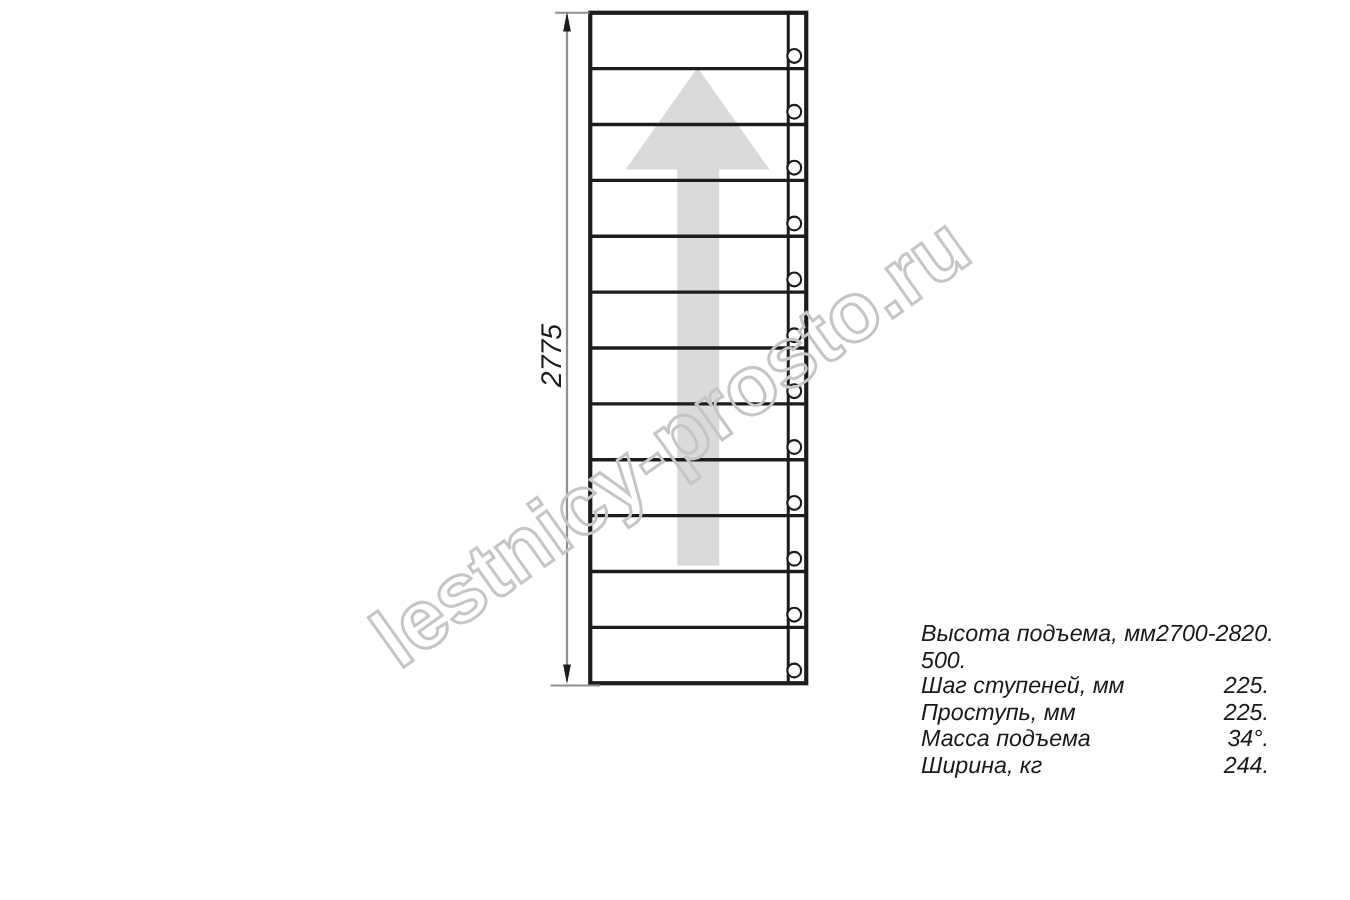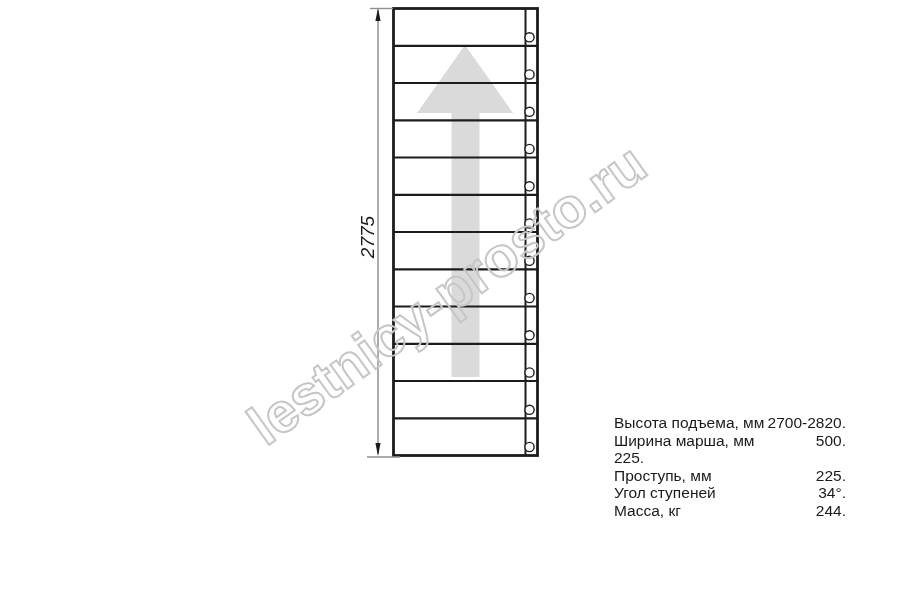--- a/index.html
+++ b/index.html
@@ -18,20 +18,21 @@
   .drawing-svg {
     position: absolute;
     left: 0;
     top: 0;
   }
   .specs {
     position: absolute;
     left: 614px;
     top: 414px;
     width: 232px;
+    font-style: italic;
     font-size: 15.5px;
     line-height: 17.6px;
     color: #1a1a1a;
   }
   .spec-row {
     display: flex;
     justify-content: space-between;
     white-space: nowrap;
   }
   .spec-row .value {
@@ -95,33 +96,33 @@
 
     <text transform="translate(266,447) rotate(-35.5)" font-family="Liberation Sans, sans-serif" font-weight="bold" font-size="56" fill="none" stroke="#c6c6c6" stroke-width="2" textLength="472" lengthAdjust="spacingAndGlyphs">lestnicy-prosto.ru</text>
   </svg>
 
   <div class="specs">
     <div class="spec-row">
       <span class="label">Высота подъема, мм</span>
       <span class="value">2700-2820.</span>
     </div>
     <div class="spec-row">
-      <span class="label">Ширина марша, мм</span>
       <span class="value">500.</span>
     </div>
     <div class="spec-row">
+      <span class="label">Шаг ступеней, мм</span>
       <span class="value">225.</span>
     </div>
     <div class="spec-row">
       <span class="label">Проступь, мм</span>
       <span class="value">225.</span>
     </div>
     <div class="spec-row">
-      <span class="label">Угол ступеней</span>
+      <span class="label">Масса подъема</span>
       <span class="value">34°.</span>
     </div>
     <div class="spec-row">
-      <span class="label">Масса, кг</span>
+      <span class="label">Ширина, кг</span>
       <span class="value">244.</span>
     </div>
   </div>
 
 </div>
 
 </body></html>

